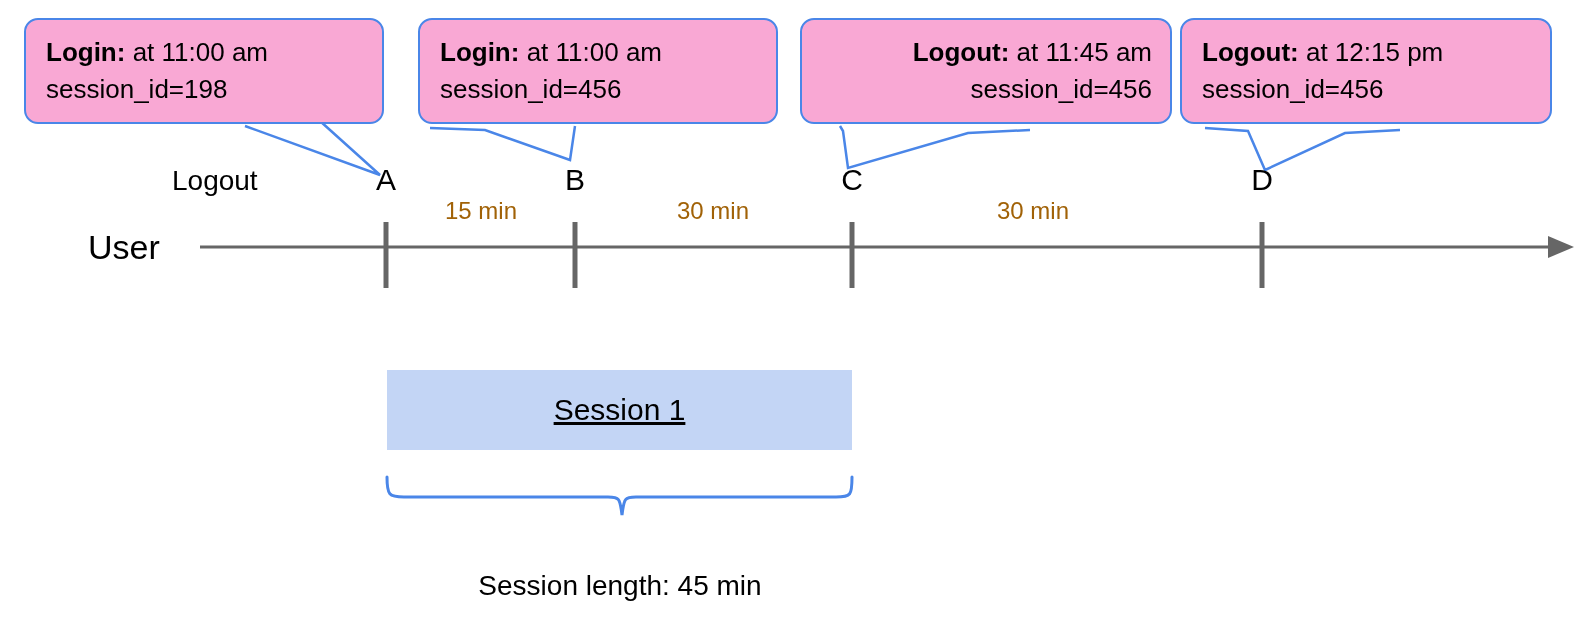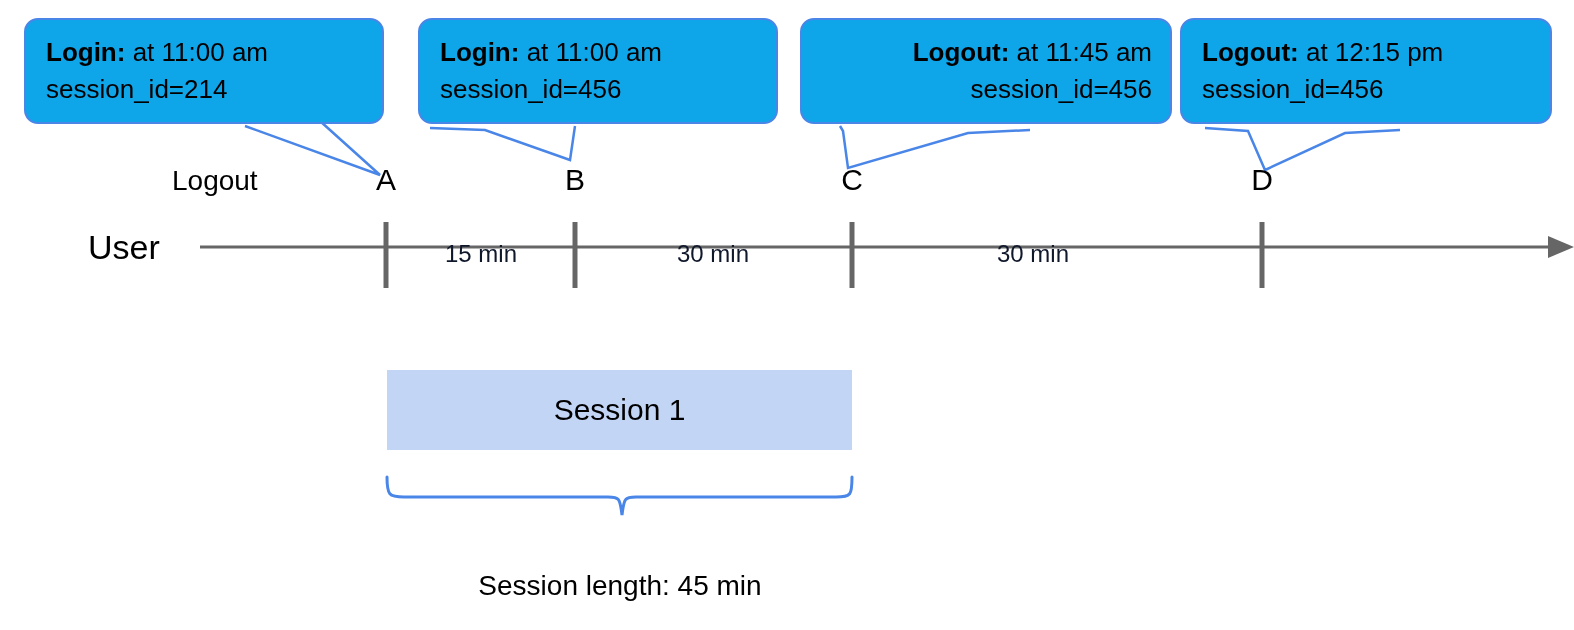--- a/index.html
+++ b/index.html
@@ -23,21 +23,21 @@
     left: 0;
     top: 0;
     width: 1574px;
     height: 630px;
   }
   .callout {
     position: absolute;
     box-sizing: border-box;
     border: 2px solid #4a86e8;
     border-radius: 14px;
-    background: #0ea5e9;
+    background: #f9a8d4;
     padding: 14px 18px 14px 20px;
     font-size: 26px;
     line-height: 1.42;
     color: #000000;
     white-space: nowrap;
   }
   .callout .lbl {
     font-weight: bold;
   }
   .callout .row2 {
@@ -58,24 +58,23 @@
   .tick-label {
     position: absolute;
     font-size: 30px;
     color: #000000;
     text-align: center;
     white-space: nowrap;
   }
   .interval-label {
     position: absolute;
     font-size: 24px;
-    color: #0f172a;
+    color: #a16207;
     text-align: center;
     white-space: nowrap;
-    margin-top: 43px;
   }
   .session-box {
     position: absolute;
     background: #c3d5f5;
     display: flex;
     align-items: center;
     justify-content: center;
     font-size: 30px;
     color: #000000;
   }
@@ -113,21 +112,21 @@
     <path d="M 1205 128 L 1248 131 L 1265 170 L 1345 133 L 1400 130" fill="#ffffff" stroke="#4a86e8" stroke-width="2.5" stroke-linejoin="miter"></path>
 
     <path d="M 387 477 C 387 495, 389 497, 404 497
              L 608 497 C 619 497, 620 498, 622 515
              C 624 498, 625 497, 636 497
              L 836 497 C 851 497, 852 495, 852 477" fill="none" stroke="#4a86e8" stroke-width="3" stroke-linecap="round"></path>
   </svg>
 
   <div class="callout" style="left:24px; top:18px; width:360px;">
     <span class="lbl">Login:</span><span> at 11:00 am</span>
-    <span class="row2">session_id=214</span>
+    <span class="row2">session_id=198</span>
   </div>
 
   <div class="callout" style="left:418px; top:18px; width:360px;">
     <span class="lbl">Login:</span><span> at 11:00 am</span>
     <span class="row2">session_id=456</span>
   </div>
 
   <div class="callout" style="left:800px; top:18px; width:372px;text-align:right;">
     <span class="lbl">Logout:</span><span> at 11:45 am</span>
     <span class="row2">session_id=456</span>
@@ -144,19 +143,19 @@
 
   <div class="tick-label" style="left:356px; top:163px; width:60px;">A</div>
   <div class="tick-label" style="left:545px; top:163px; width:60px;">B</div>
   <div class="tick-label" style="left:822px; top:163px; width:60px;">C</div>
   <div class="tick-label" style="left:1232px; top:163px; width:60px;">D</div>
 
   <div class="interval-label" style="left:420px; top:197px; width:122px;">15 min</div>
   <div class="interval-label" style="left:652px; top:197px; width:122px;">30 min</div>
   <div class="interval-label" style="left:972px; top:197px; width:122px;">30 min</div>
 
-  <div class="session-box" style="left:387px; top:370px; width:465px; height:80px;">
+  <div class="session-box" style="left:387px; top:370px; width:465px; height:80px;text-decoration:underline;">
     <span>Session 1</span>
   </div>
 
   <div class="session-length" style="left:400px; top:570px; width:440px;">Session length: 45 min</div>
 
 </div>
 
 </body></html>

